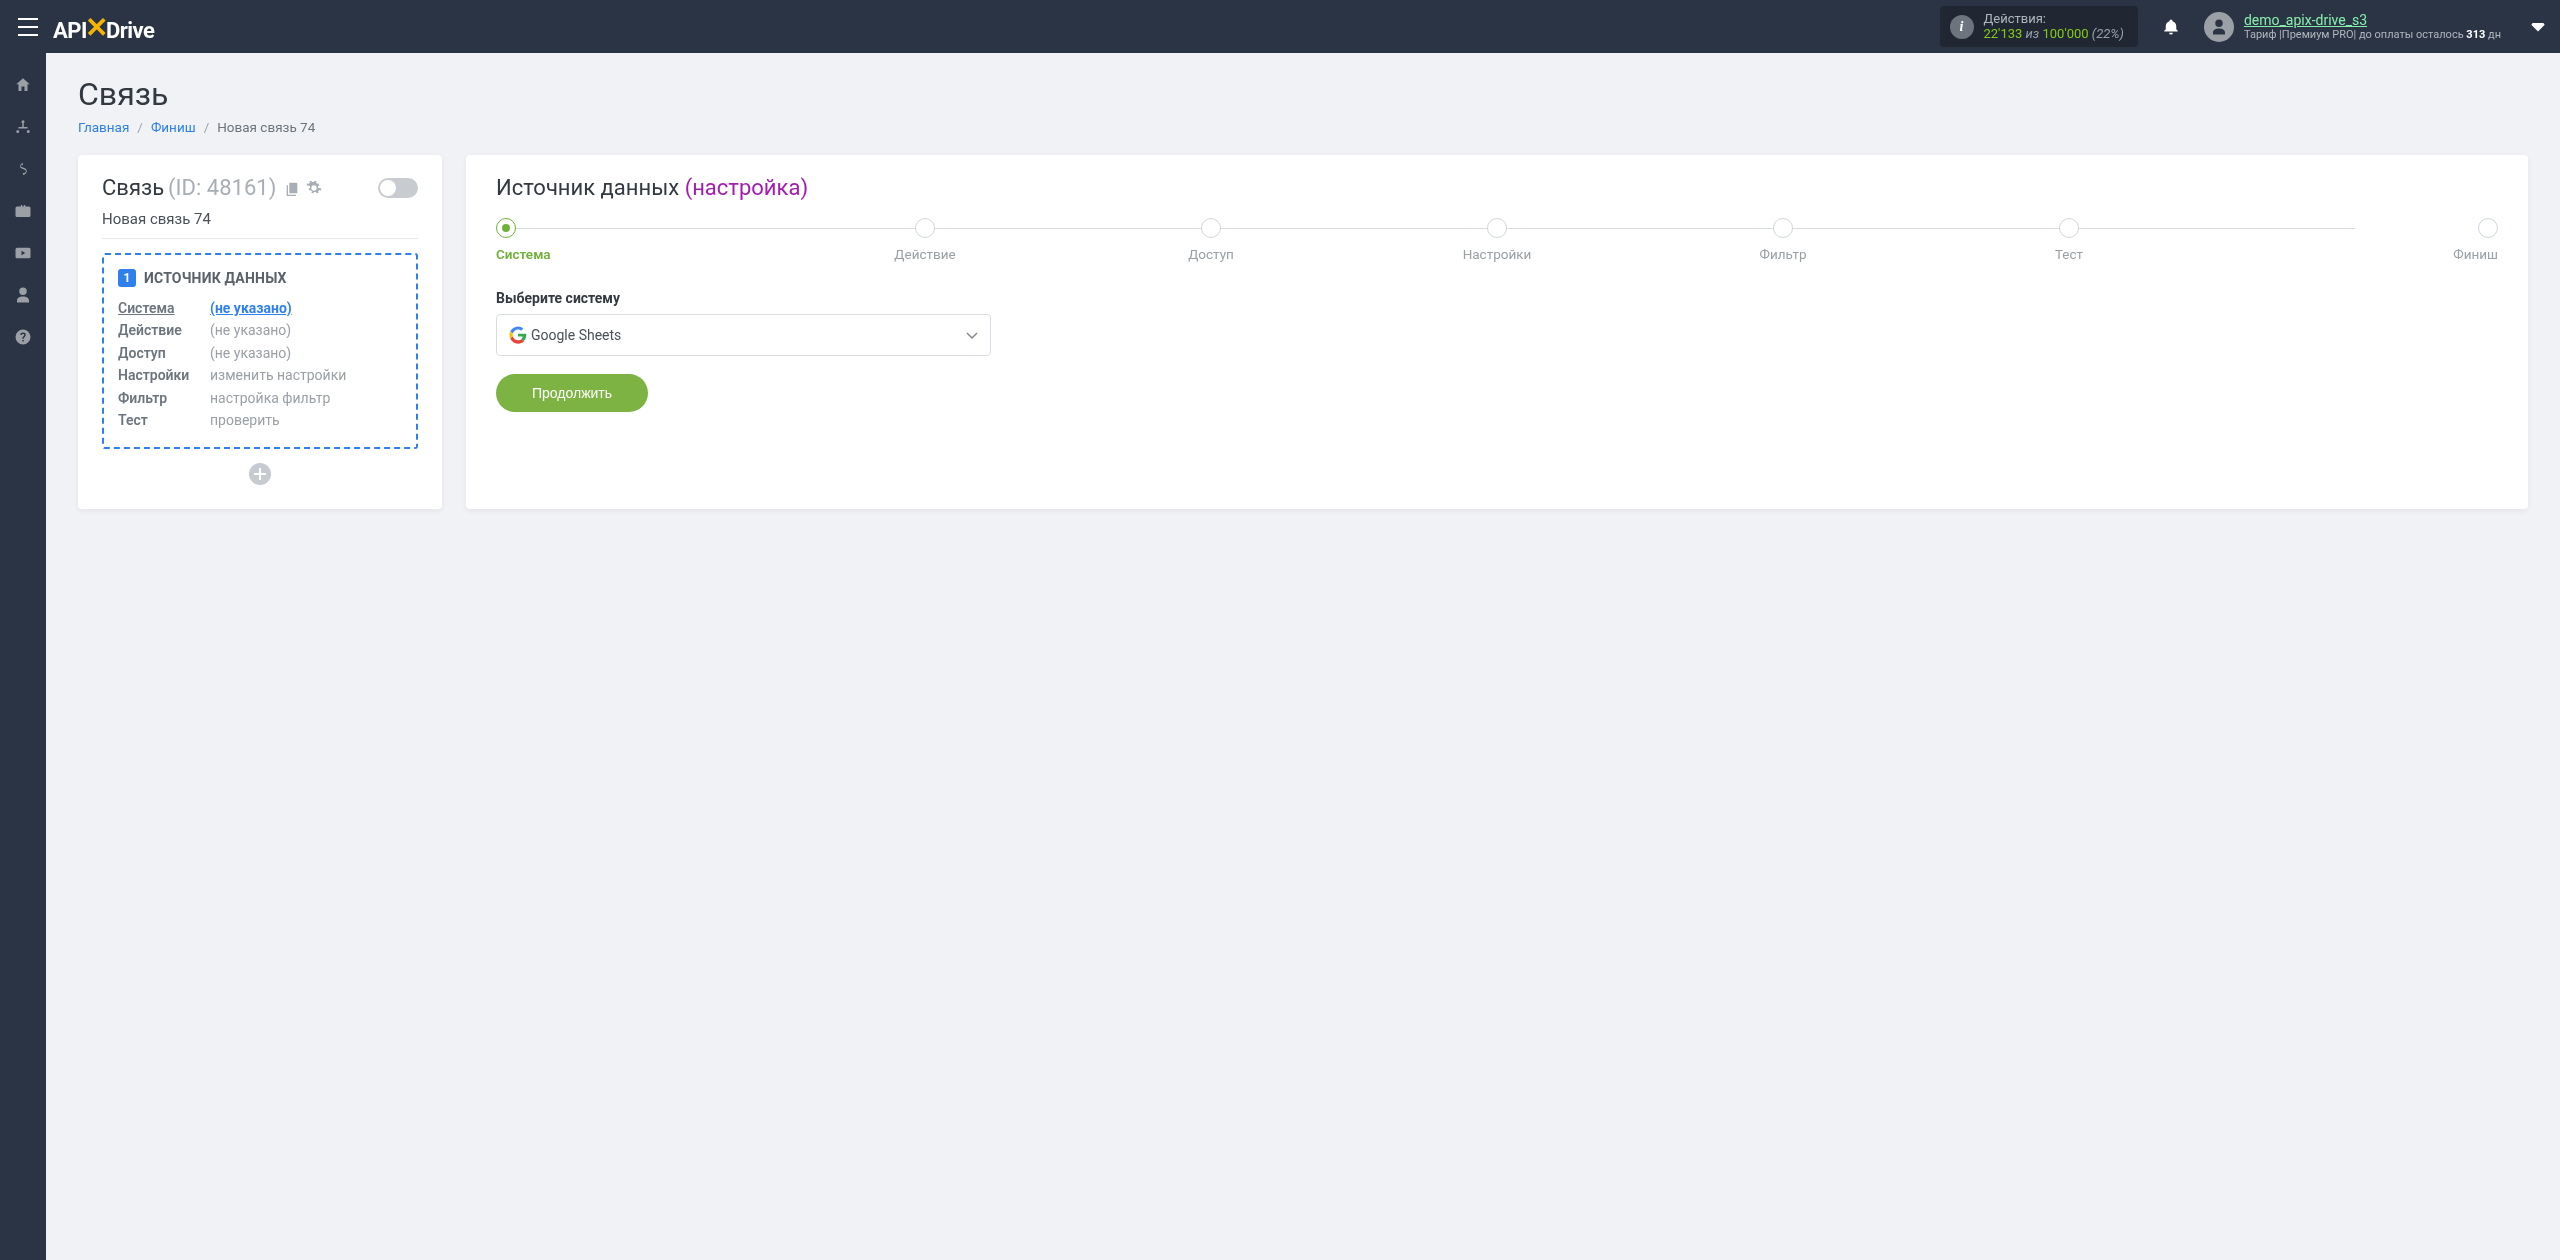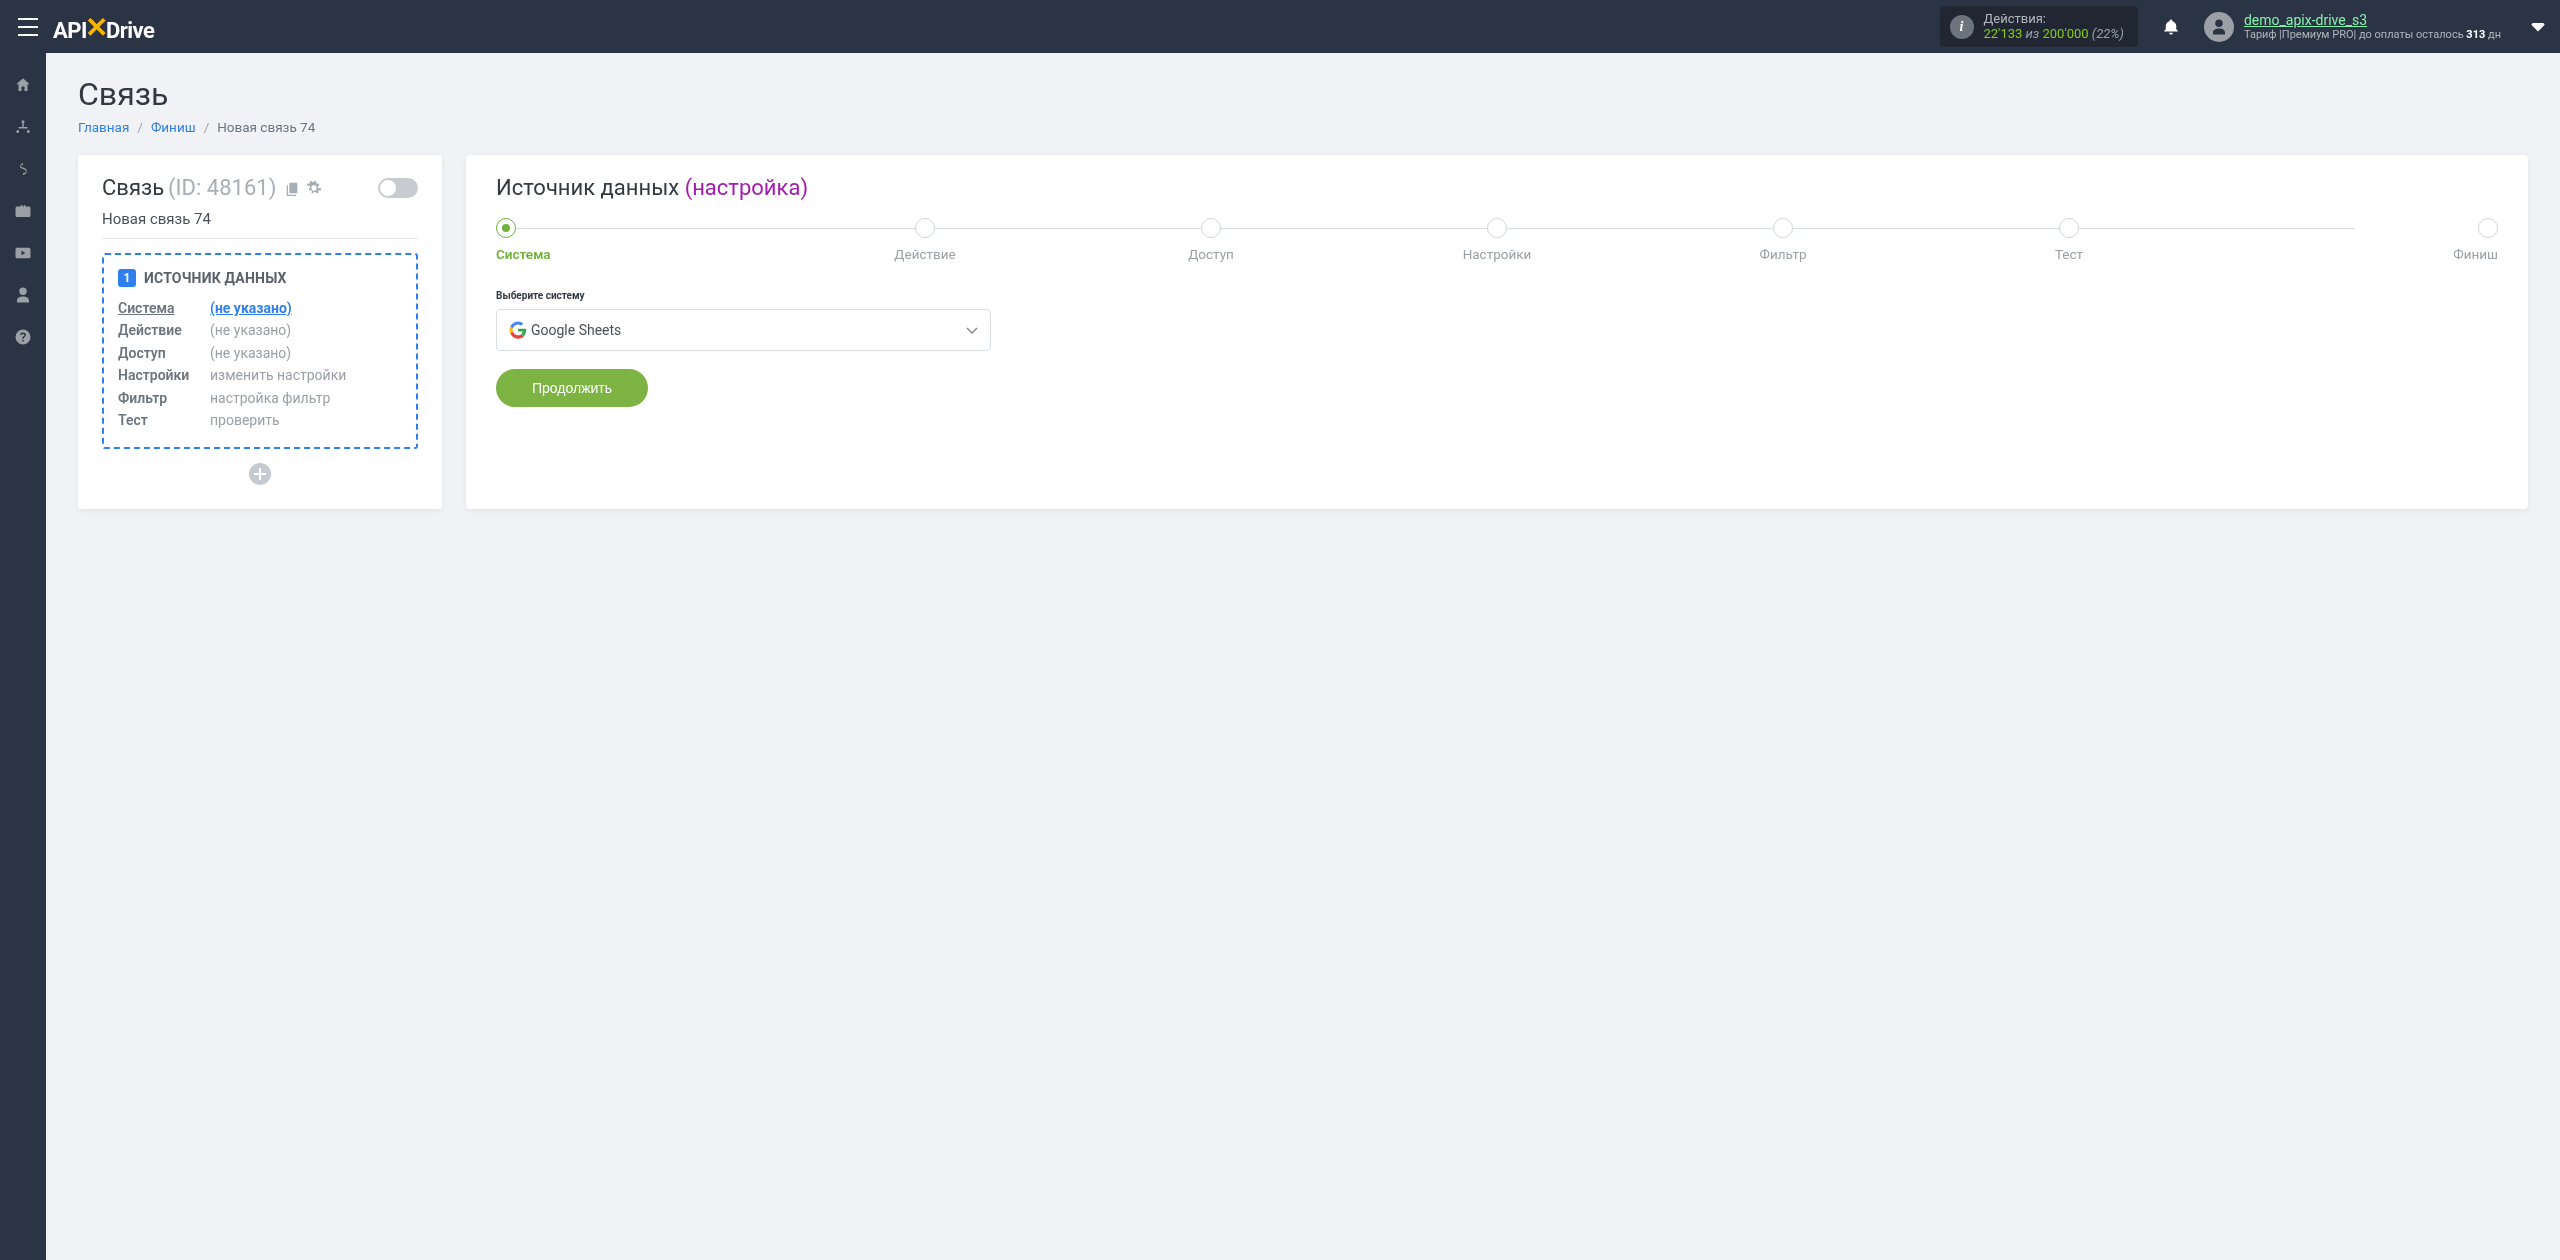--- a/index.html
+++ b/index.html
@@ -81,21 +81,21 @@
 .step:first-child { align-items: flex-start; }
 .step:last-child { align-items: flex-end; }
 .step:not(:last-child)::after { content: ''; position: absolute; top: 10px; left: 50%; right: -50%; height: 1px; background: #d9dde1; z-index: 0; }
 .step:first-child:not(:last-child)::after { left: 10px; }
 .step-dot { width: 20px; height: 20px; border-radius: 50%; background: #fff; border: 1px solid #d0d5da; z-index: 1; position: relative; }
 .step.active .step-dot { border-color: #6fb139; }
 .step.active .step-dot::after { content: ''; position: absolute; width: 8px; height: 8px; background: #6fb139; border-radius: 50%; top: 50%; left: 50%; transform: translate(-50%,-50%); }
 .step-label { font-size: 13.5px; color: #9aa0a6; }
 .step.active .step-label { color: #6fb139; font-weight: 600; }
 
-.field-label { font-weight: 700; font-size: 10px; color: #333940; margin-bottom: 8px; }
+.field-label { font-weight: 700; font-size: 14px; color: #333940; margin-bottom: 8px; }
 .select-wrap { position: relative; width: 495px; }
 .select { width: 100%; height: 42px; border: 1px solid #d9dde1; border-radius: 4px; background: #fff; display: flex; align-items: center; padding: 0 40px 0 12px; gap: 4px; cursor: pointer; }
 .select .g-icon { width: 18px; height: 18px; }
 .select-chevron { position: absolute; right: 12px; top: 50%; transform: translateY(-50%); pointer-events: none; }
 .select-chevron svg { width: 14px; height: 10px; }
 
 .btn-primary { margin-top: 18px; height: 38px; padding: 0 36px; background: #7cb342; color: #fff; border: none; border-radius: 19px; font-size: 14px; cursor: pointer; }
 </style>
 </head>
 <body>
@@ -112,21 +112,21 @@
     <span>Drive</span>
   </div>
   <div class="topbar-spacer"></div>
   <div class="actions-box">
     <div class="actions-icon">i</div>
     <div class="actions-text">
       <div class="lbl">Действия:</div>
       <div class="val">
         <span class="c-green">22'133</span>
         <span class="c-grey">из</span>
-        <span class="c-green">200'000</span>
+        <span class="c-green">100'000</span>
         <span class="c-grey">(22%)</span>
       </div>
     </div>
   </div>
   <div class="bell">
     <svg viewBox="0 0 24 24">
         <path fill="#fff" d="M12 2a2 2 0 012 2v.3c2.9.9 5 3.5 5 6.7v4l2 2v1H3v-1l2-2v-4c0-3.2 2.1-5.8 5-6.7V4a2 2 0 012-2zm0 20a2.5 2.5 0 002.5-2.5h-5A2.5 2.5 0 0012 22z"></path>
       </svg>
   </div>
   <div class="user-block">

